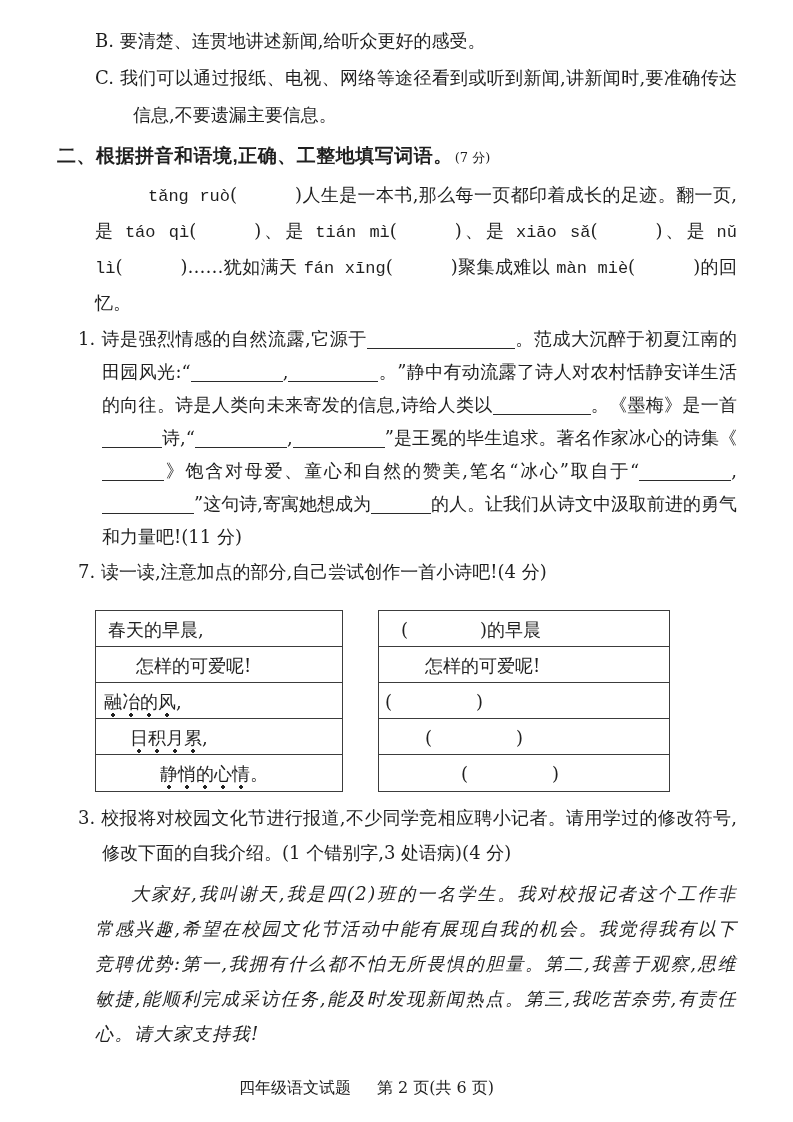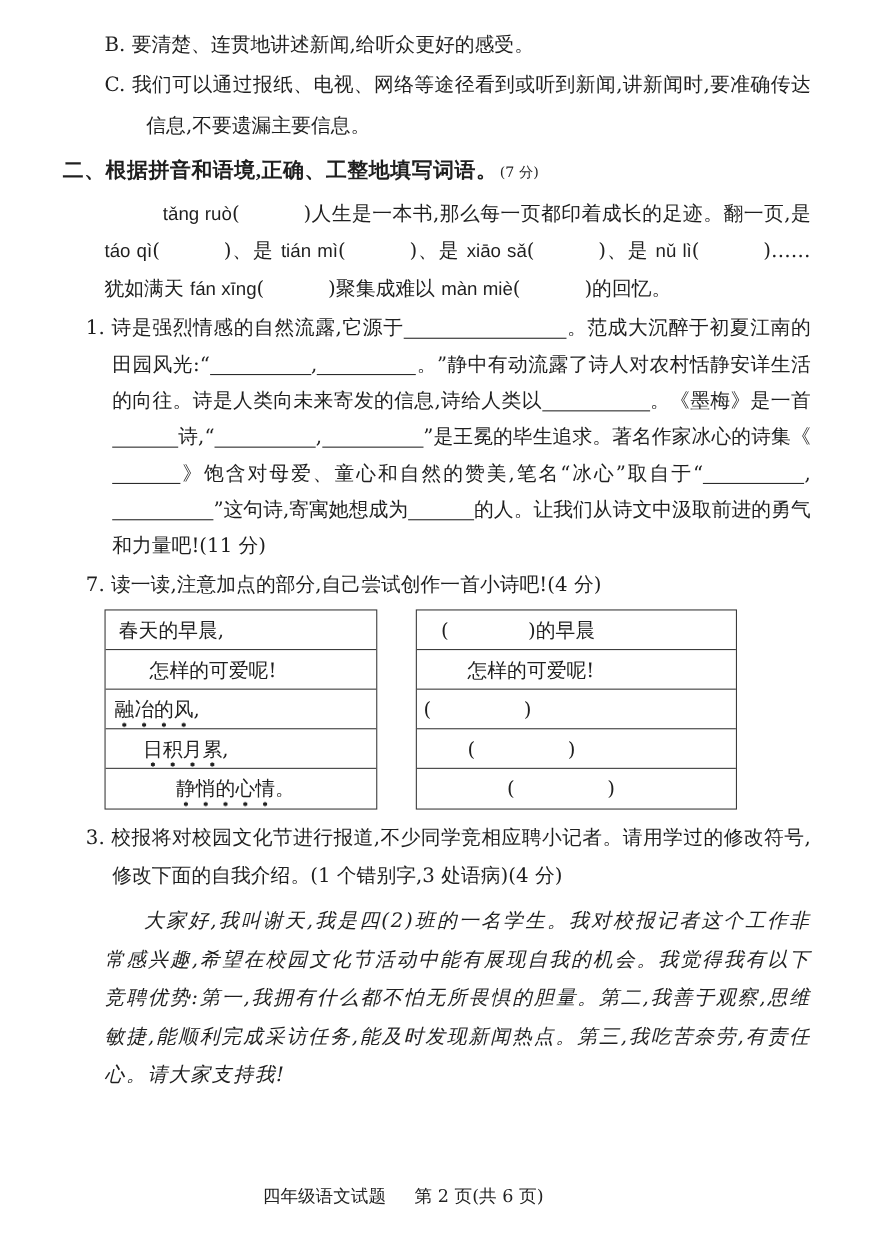--- a/index.html
+++ b/index.html
@@ -8,38 +8,38 @@
     font-family:"DejaVu Serif","Liberation Serif",serif;
     position:relative;
   }
   .sheet{position:absolute;inset:0;padding:22px 56px 0 57px;box-sizing:border-box;overflow:hidden;}
 
   
   .opt{margin-left:38px;padding-left:38px;text-indent:-38px;font-size:18px;line-height:37px;text-align:justify;}
 
   
   .h{font-size:19px;line-height:36px;margin-top:4px;}
-  .h .h-bold{font-family:Liberation Serif, serif;font-weight:700;letter-spacing:0.5px;text-align:center;}
+  .h .h-bold{font-family:Liberation Sans, sans-serif;font-weight:700;letter-spacing:0.5px;text-align:center;}
   .h .h-score{font-size:13px;margin-left:2px;}
 
   
   .pinyin-para{margin:2px 0 0 38px;font-size:18px;line-height:34px;text-indent:53px;text-align:justify;}
-  .seg-pinyin{font-family:Liberation Sans, sans-serif;font-size:17px;}
+  .seg-pinyin{font-family:Liberation Mono, monospace;font-size:17px;}
 
   
   .q{margin-left:21px;padding-left:24px;text-indent:-24px;font-size:18px;line-height:33px;text-align:justify;margin-top:2px;}
   .q.mt{margin-top:8px;line-height:35px;}
 
   
   .blank{display:inline-block;border-bottom:1px solid #2b2b2b;height:15px;vertical-align:-4px;}
   .paren{white-space:nowrap;}
   .paren .gap{display:inline-block;}
 
   
-  .tables{margin:6px 0 0 38px;display:flex;gap:35px;}
+  .tables{margin:22px 0 0 38px;display:flex;gap:35px;}
   .ptable{border:1px solid #3c3c3c;box-sizing:border-box;font-size:18px;}
   .ptable.left{width:248px;}
   .ptable.right{width:292px;}
   .prow{height:36px;line-height:33px;padding-top:2px;box-sizing:border-box;border-bottom:1px solid #3c3c3c;overflow:hidden;}
   .prow:last-child{border-bottom:none;}
   .li-0{padding-left:12px}.li-1{padding-left:40px}.li-2{padding-left:8px}.li-3{padding-left:34px}.li-4{padding-left:64px}
   .ri-0{padding-left:22px}.ri-1{padding-left:46px}.ri-2{padding-left:6px}.ri-3{padding-left:46px}.ri-4{padding-left:82px}
   .em-dots{
     background-image:radial-gradient(circle,#222 1.6px,transparent 2px);
     background-size:1em 6px;background-position:0 100%;background-repeat:repeat-x;

